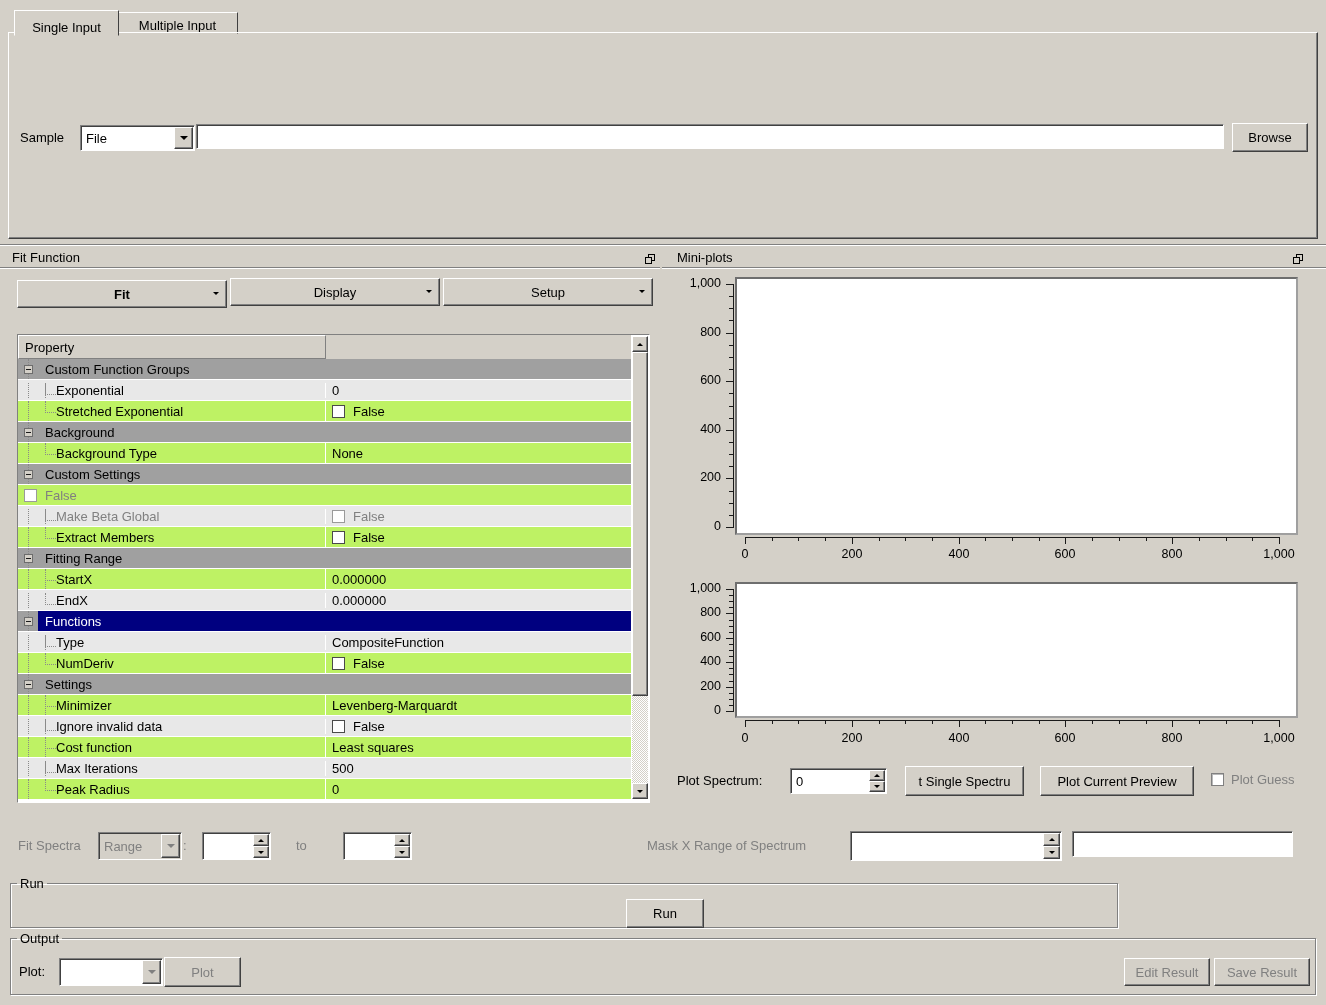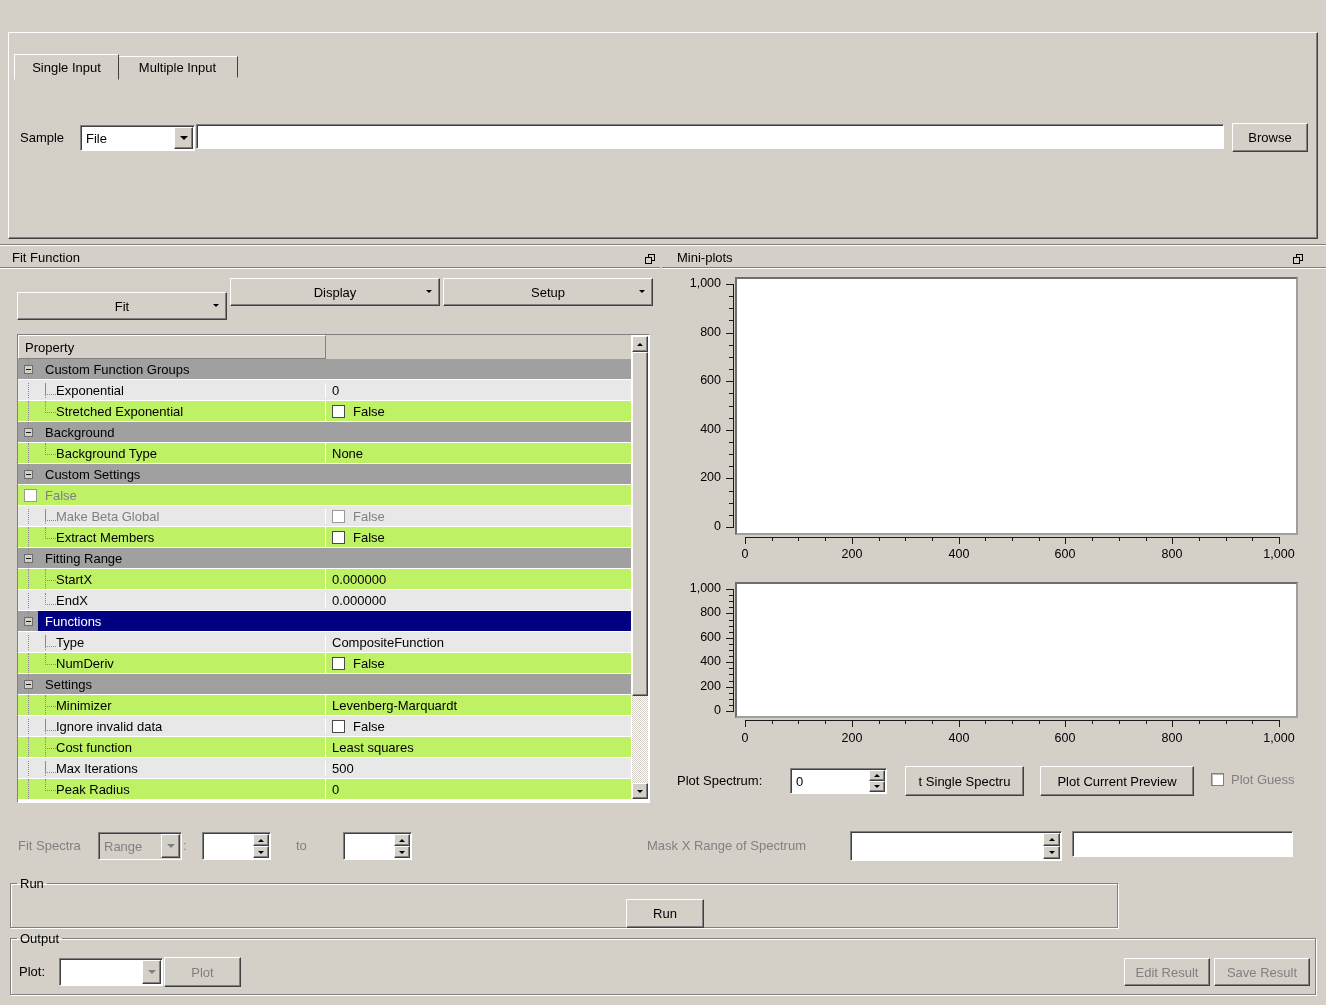--- a/index.html
+++ b/index.html
@@ -24,21 +24,21 @@
     border:1px solid; border-color:#808080 #ffffff #ffffff #808080;
     box-shadow: inset 1px 1px 0 #404040;
   }
   .btn { display:flex; align-items:center; justify-content:center; cursor:default;
          white-space:nowrap; overflow:hidden; }
   .btn.disabled { color:var(--disabled,#808080); }
 
   
   .tab { position:absolute; background:var(--window,#d4d0c8);
          border:1px solid; border-color:#ffffff #404040 transparent #ffffff;
-         display:flex; align-items:center; justify-content:center;margin-top:44px; }
+         display:flex; align-items:flex-end; justify-content:center; }
   .tab.active { z-index:3; }
   .tab-frame { position:absolute;
          border:1px solid; border-color:#ffffff #404040 #404040 #ffffff;
          box-shadow: inset -1px -1px 0 #808080; z-index:1; }
 
   
   .combo { position:absolute; display:flex; align-items:center; padding-left:5px; }
   .combo .combo-btn { position:absolute; right:1px; top:1px; bottom:1px; width:17px;
          display:flex; align-items:center; justify-content:center; }
   .combo.off { background:var(--window,#d4d0c8); }
@@ -143,21 +143,21 @@
 
   <span class="dock-title" style="left:12px; top:250px;">Fit Function</span>
   <span class="float-icon" style="left:645px; top:252px;">
     <svg width="10" height="10" viewBox="0 0 10 10">
       <rect x="3.5" y="0.5" width="6" height="6" fill="none" stroke="#000"></rect>
       <rect x="0.5" y="3.5" width="6" height="6" fill="#d4d0c8" stroke="#000"></rect>
     </svg>
   </span>
   <div class="dock-line" style="left:0; top:267px; width:660px;"></div>
 
-  <div class="menu-btn btn raised" style="left:17px; top:292px;">
+  <div class="menu-btn btn raised" style="left:17px; top:280px;font-weight:bold;">
     <span>Fit</span>
     <span class="caret tri-down tri-sm"></span>
   </div>
   <div class="menu-btn btn raised" style="left:230px; top:278px;">
     <span>Display</span>
     <span class="caret tri-down tri-sm"></span>
   </div>
   <div class="menu-btn btn raised" style="left:443px; top:278px;">
     <span>Setup</span>
     <span class="caret tri-down tri-sm"></span>

